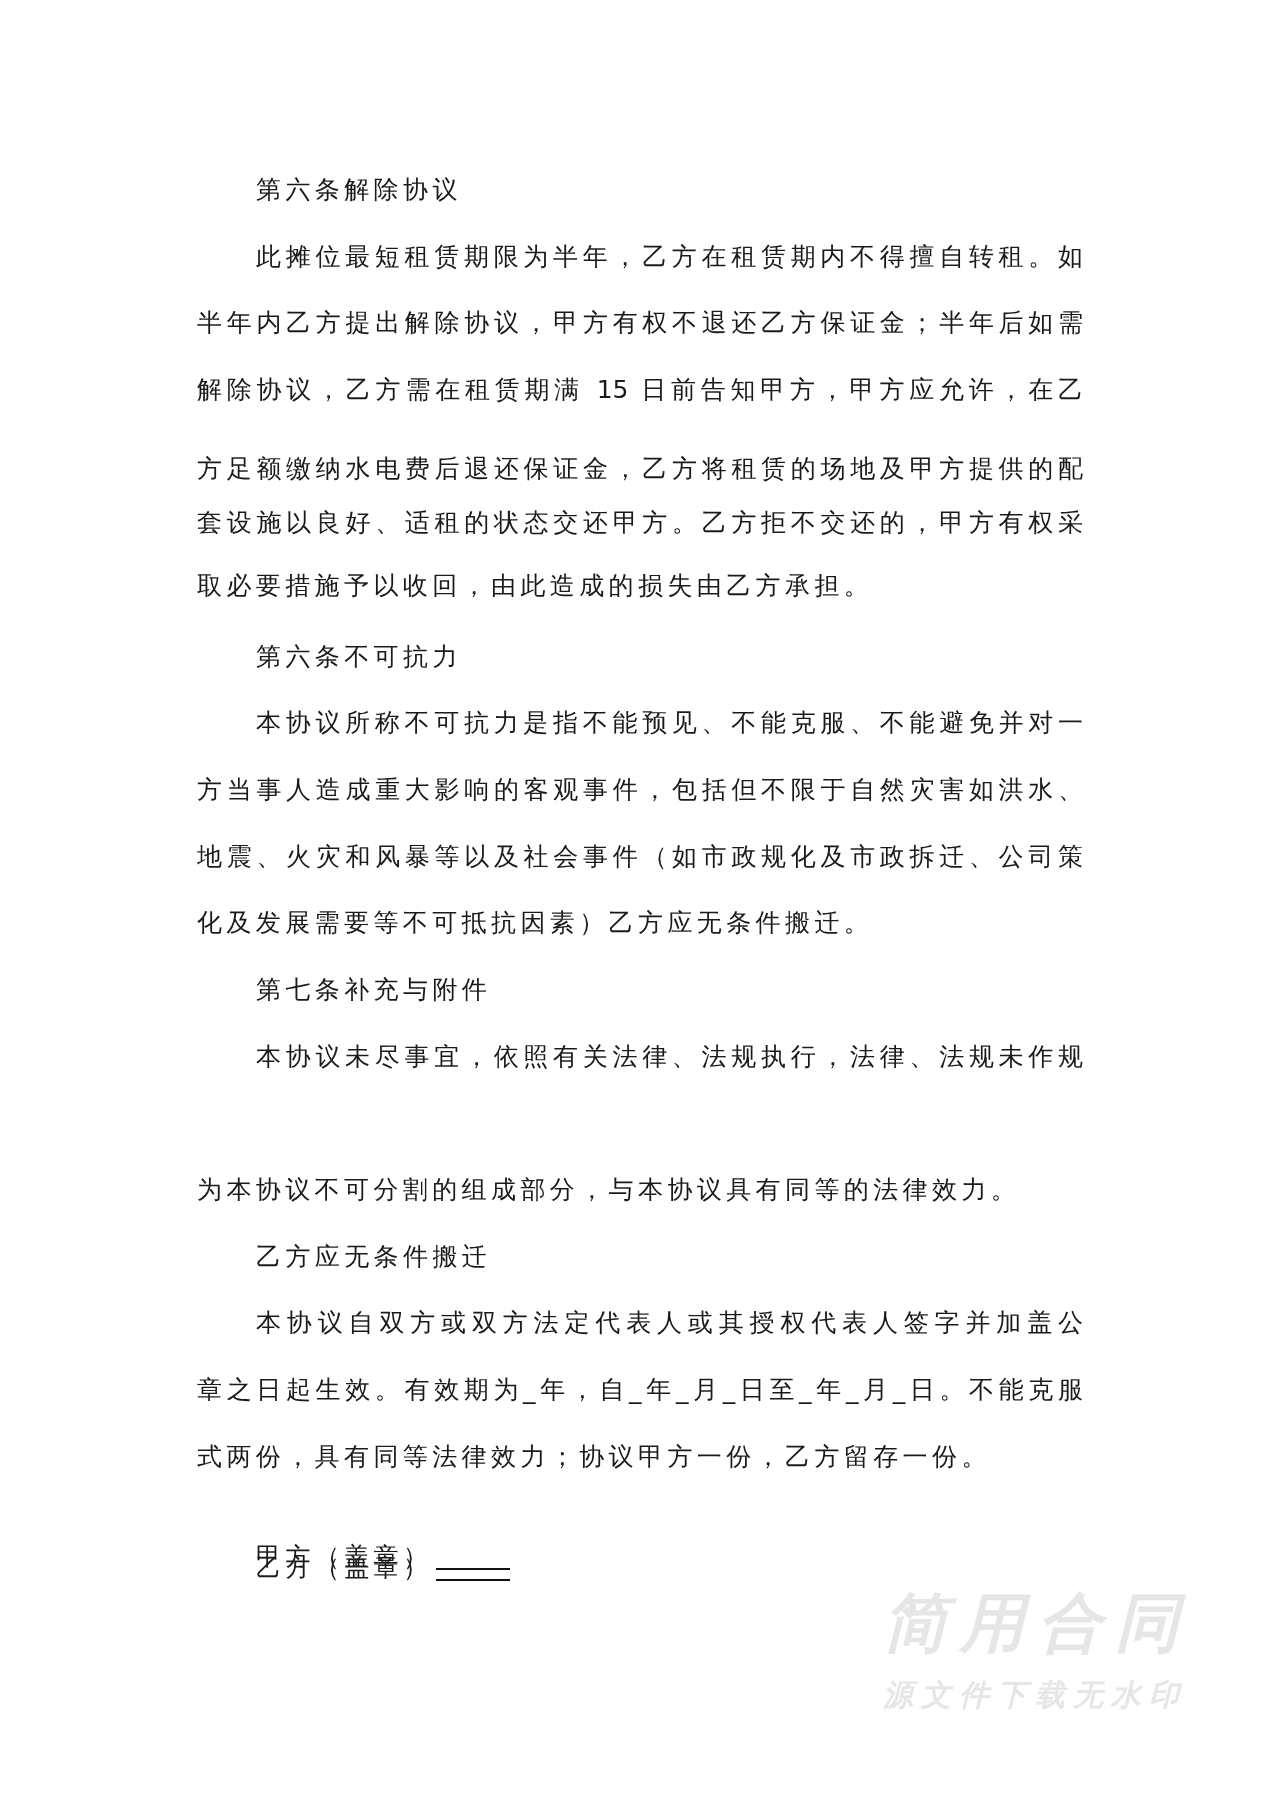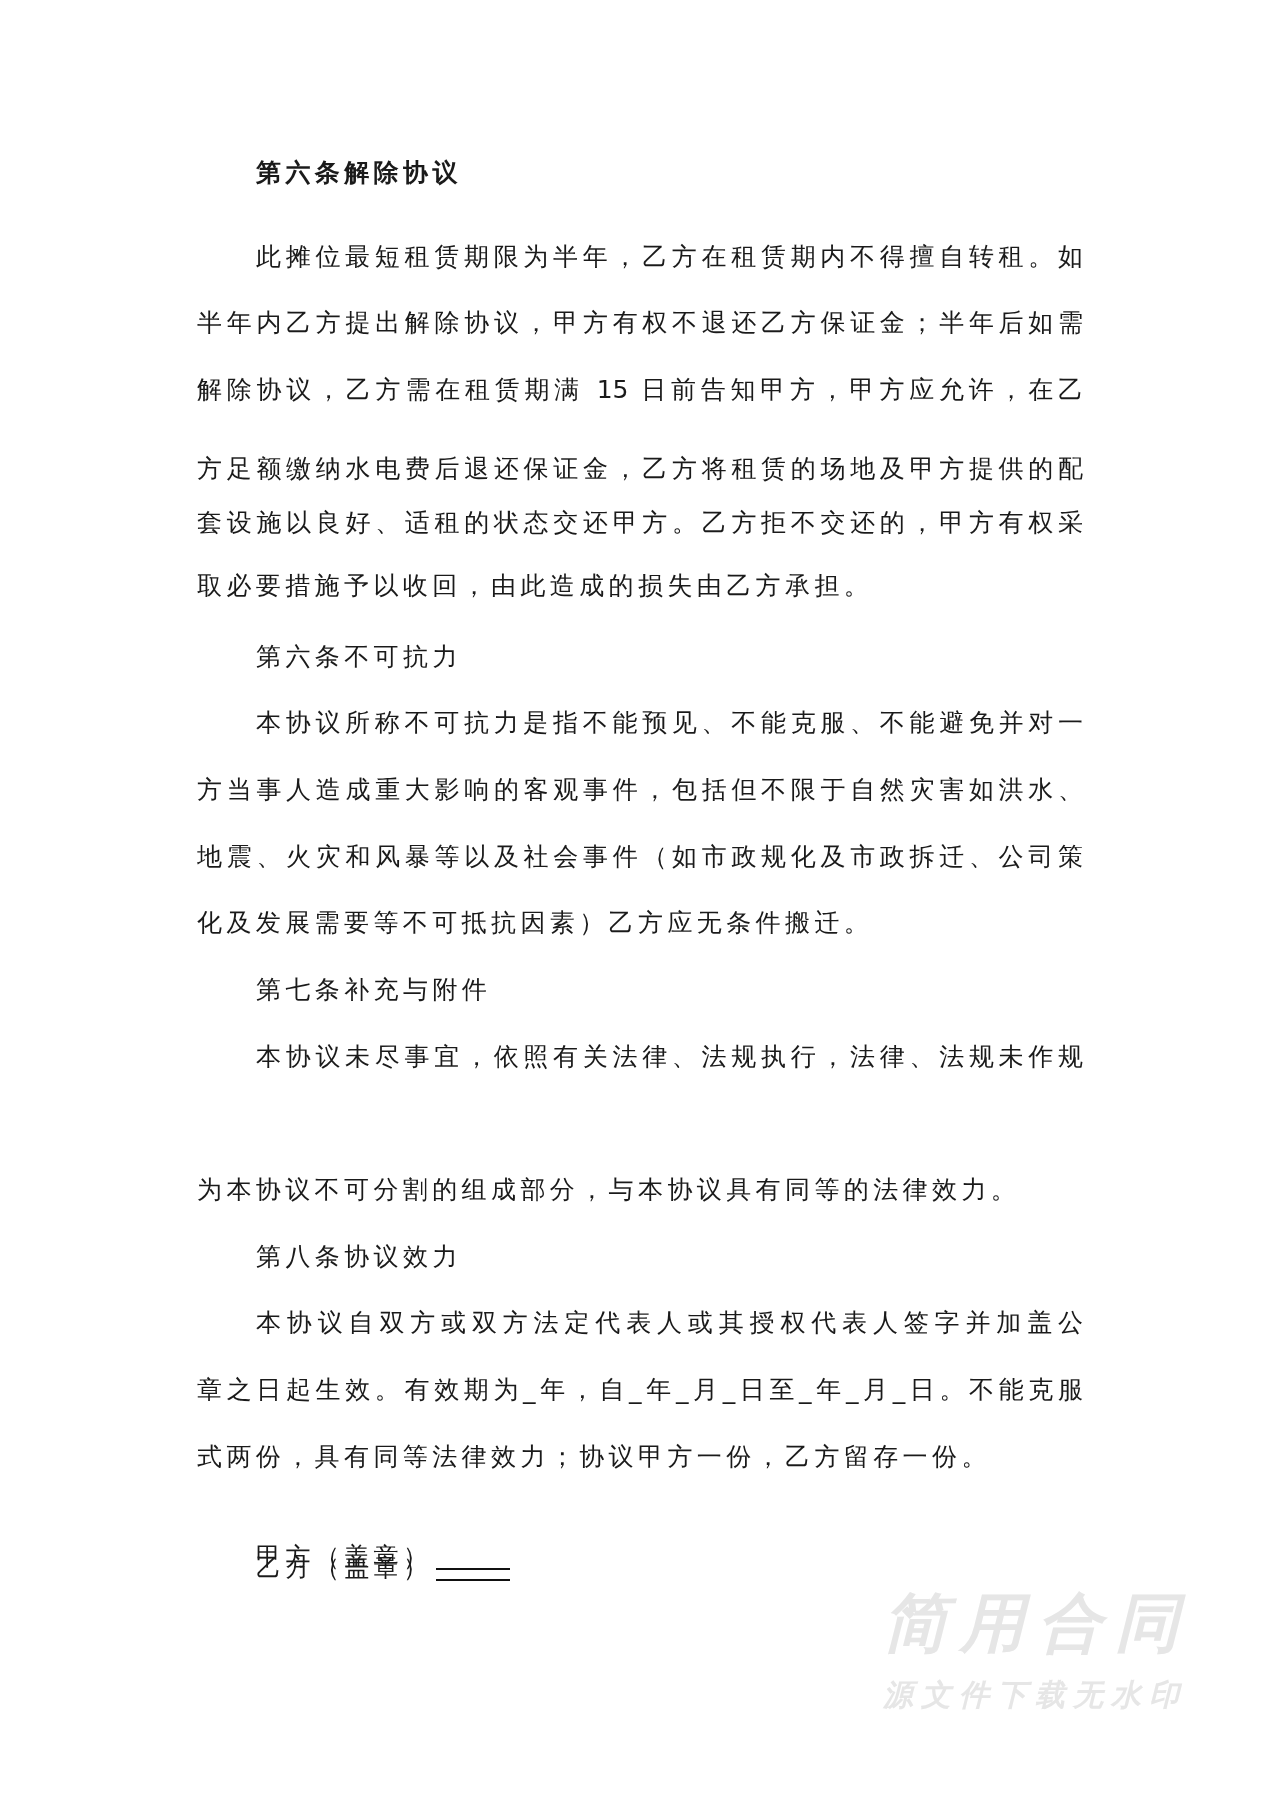--- a/index.html
+++ b/index.html
@@ -90,39 +90,39 @@
       height: 34px;
       line-height: 34px;
       font-size: 30px;
     }
   </style>
 </head>
 <body>
 
 <div class="page">
 
-  <div class="line heading" style="top:153px;font-weight:bold;">第六条解除协议</div>
+  <div class="line heading" style="top:170px;">第六条解除协议</div>
   <div class="line indent" style="top:237px;">此摊位最短租赁期限为半年，乙方在租赁期内不得擅自转租。如</div>
   <div class="line" style="top:303px;">半年内乙方提出解除协议，甲方有权不退还乙方保证金；半年后如需</div>
   <div class="line" style="top:370px;">解除协议，乙方需在租赁期满 15 日前告知甲方，甲方应允许，在乙</div>
   <div class="line" style="top:449px;">方足额缴纳水电费后退还保证金，乙方将租赁的场地及甲方提供的配</div>
   <div class="line" style="top:503px;">套设施以良好、适租的状态交还甲方。乙方拒不交还的，甲方有权采</div>
   <div class="line last" style="top:538px;margin-top:28px;">取必要措施予以收回，由此造成的损失由乙方承担。</div>
 
   <div class="line heading" style="top:637px;">第六条不可抗力</div>
   <div class="line indent" style="top:703px;">本协议所称不可抗力是指不能预见、不能克服、不能避免并对一</div>
   <div class="line" style="top:770px;">方当事人造成重大影响的客观事件，包括但不限于自然灾害如洪水、</div>
   <div class="line" style="top:837px;">地震、火灾和风暴等以及社会事件（如市政规化及市政拆迁、公司策</div>
   <div class="line last" style="top:903px;">化及发展需要等不可抵抗因素）乙方应无条件搬迁。</div>
 
   <div class="line heading" style="top:970px;">第七条补充与附件</div>
   <div class="line indent" style="top:1037px;">本协议未尽事宜，依照有关法律、法规执行，法律、法规未作规</div>
   <div class="line last" style="top:1170px;">为本协议不可分割的组成部分，与本协议具有同等的法律效力。</div>
 
-  <div class="line heading" style="top:1237px;">第八条协议效力</div>
+  <div class="line heading" style="top:1237px;">乙方应无条件搬迁</div>
   <div class="line indent" style="top:1303px;">本协议自双方或双方法定代表人或其授权代表人签字并加盖公</div>
   <div class="line" style="top:1370px;">章之日起生效。有效期为_年，自_年_月_日至_年_月_日。不能克服</div>
   <div class="line last" style="top:1437px;">式两份，具有同等法律效力；协议甲方一份，乙方留存一份。</div>
 
   <div class="sig" style="top:1513px;">
     <span>甲方（盖章）</span>
     <span class="blank"></span>
   </div>
   <div class="sig" style="top:1524px;">
     <span>乙方（盖章）</span>

